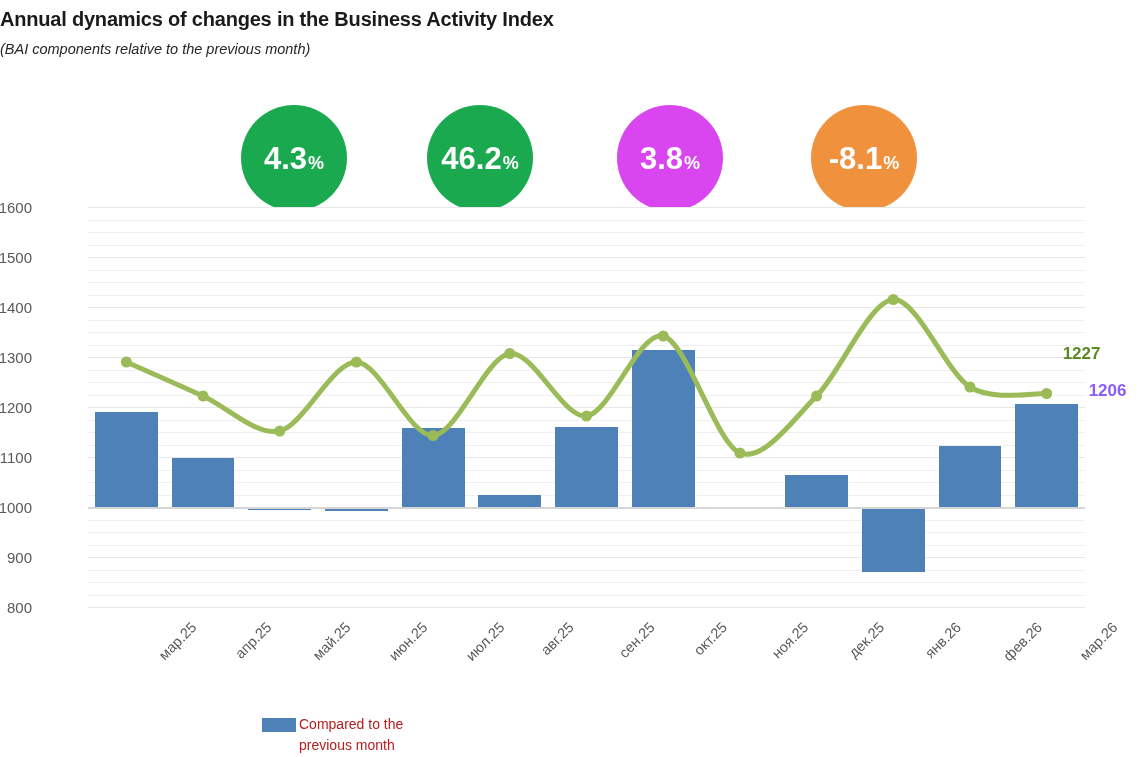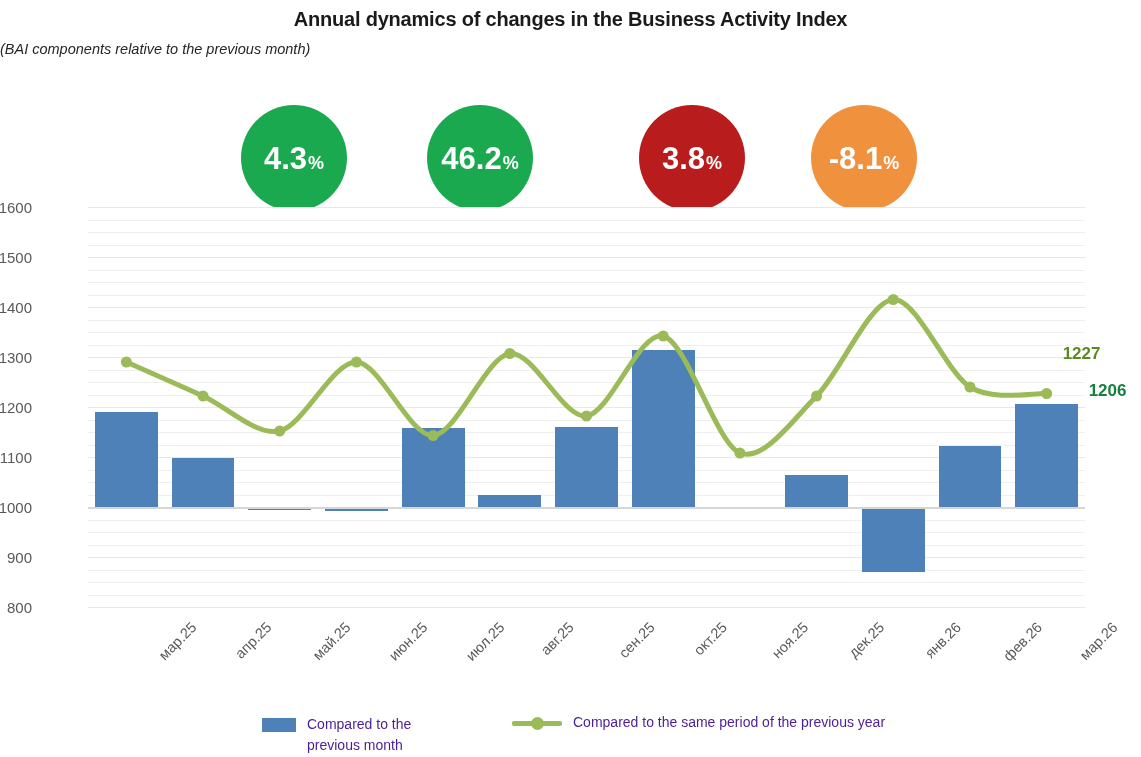--- a/index.html
+++ b/index.html
@@ -5,21 +5,21 @@
   html,body{margin:0;padding:0;}
   body{
     width:1141px;height:757px;background:#ffffff;
     font-family:"Liberation Sans", sans-serif;
     color:#404040;overflow:hidden;position:relative;
   }
   #root{position:absolute;inset:0;}
 
   
   .title{
-    position:absolute;left:0;right:0;top:8px;text-align:center;
+    position:absolute;left:0;right:0;top:8px;text-align:left;
     font-size:20px;font-weight:bold;color:#1a1a1a;letter-spacing:-0.2px;
   }
   .subtitle{
     position:absolute;left:0;right:0;top:41px;text-align:left;
     font-size:14.5px;font-style:italic;color:#262626;
   }
 
   
   .kpi{position:absolute;width:106px;height:106px;border-radius:50%;
        display:flex;align-items:center;justify-content:center;}
@@ -55,40 +55,40 @@
     transform-origin:right top;transform:rotate(-45deg);text-align:right;
   }
 
   
   .legend{position:absolute;left:0;top:706px;width:1141px;height:52px;}
   .lg-item{position:absolute;display:flex;align-items:flex-start;}
   .lg-swatch{width:34px;height:14px;background:#4e81b8;margin-top:4px;flex:none;}
   .lg-line{width:50px;height:20px;position:relative;margin-top:1px;flex:none;}
   .lg-line .bar-h{position:absolute;left:0;top:8px;width:50px;height:5px;background:#9bbb59;border-radius:2px;}
   .lg-line .dot{position:absolute;left:19px;top:4px;width:13px;height:13px;border-radius:50%;background:#9bbb59;}
-  .lg-text{font-size:14px;color:#4c1d95;line-height:1.5;margin-left:11px;}
+  .lg-text{font-size:14px;color:#b91c1c;line-height:1.5;margin-left:3px;}
 </style>
 </head>
 <body>
 
 <div id="root">
 
   <div class="title">Annual dynamics of changes in the Business Activity Index</div>
   <div class="subtitle">(BAI components relative to the previous month)</div>
 
   <div id="kpi-layer">
       <div class="kpi" style="left: 241px; top: 105px; background: rgb(26, 169, 79);">
         <span class="val">4.3<span class="pct">%</span></span>
       </div>
       <div class="kpi-label" style="left: 199px; top: 234px;">Interbank transactions component</div>
       <div class="kpi" style="left: 427px; top: 105px; background: rgb(26, 169, 79);">
         <span class="val">46.2<span class="pct">%</span></span>
       </div>
       <div class="kpi-label" style="left: 385px; top: 234px;">Commodity exchange component</div>
-      <div class="kpi" style="left: 639px; top: 105px; background: #b91c1c;">
+      <div class="kpi" style="left: 617px; top: 105px; background: #d946ef;">
         <span class="val">3.8<span class="pct">%</span></span>
       </div>
       <div class="kpi-label" style="left: 575px; top: 234px;">Economic entities component</div>
       <div class="kpi" style="left: 811px; top: 105px; background: rgb(240, 145, 62);">
         <span class="val">-8.1<span class="pct">%</span></span>
       </div>
       <div class="kpi-label" style="left: 769px; top: 234px;">Trademark component</div>
     </div>
 
   <div class="plot" id="plot">
@@ -166,21 +166,21 @@
         <circle cx="498.50000000000006" cy="209" r="5.5" fill="#9bbb59"></circle>
         <circle cx="575.1923076923076" cy="129" r="5.5" fill="#9bbb59"></circle>
         <circle cx="651.8846153846154" cy="246" r="5.5" fill="#9bbb59"></circle>
         <circle cx="728.5769230769231" cy="189" r="5.5" fill="#9bbb59"></circle>
         <circle cx="805.2692307692307" cy="92.5" r="5.5" fill="#9bbb59"></circle>
         <circle cx="881.9615384615385" cy="179.99999999999997" r="5.5" fill="#9bbb59"></circle>
         <circle cx="958.6538461538462" cy="186.50000000000003" r="5.5" fill="#9bbb59"></circle>
       </svg>
     <div id="annot-layer">
         <div class="dlabel" style="left: 948.654px; top: 136.5px; color: rgb(91, 138, 32);">1227</div>
-        <div class="dlabel" style="left: 974.654px; top: 173.5px; color: #15803d;">1206</div>
+        <div class="dlabel" style="left: 974.654px; top: 173.5px; color: #8b5cf6;">1206</div>
       </div>
   </div>
 
   <div id="xtick-layer">
       <div class="xtick" style="left: 142.346px; top: 619px;">мар.25</div>
       <div class="xtick" style="left: 219.038px; top: 619px;">апр.25</div>
       <div class="xtick" style="left: 295.731px; top: 619px;">май.25</div>
       <div class="xtick" style="left: 372.423px; top: 619px;">июн.25</div>
       <div class="xtick" style="left: 449.115px; top: 619px;">июл.25</div>
       <div class="xtick" style="left: 525.808px; top: 619px;">авг.25</div>
@@ -191,22 +191,15 @@
       <div class="xtick" style="left: 909.269px; top: 619px;">янв.26</div>
       <div class="xtick" style="left: 985.962px; top: 619px;">фев.26</div>
       <div class="xtick" style="left: 1062.65px; top: 619px;">мар.26</div>
     </div>
 
   <div class="legend">
     <div class="lg-item" id="lg1" style="left:262px;top:8px;">
       <span class="lg-swatch"></span>
       <span class="lg-text" style="width:150px;">Compared to the previous month</span>
     </div>
-    <div class="lg-item" id="lg2" style="left:512px;top:6px;">
-      <span class="lg-line">
-        <span class="bar-h"></span>
-          <span class="dot"></span>
-      </span>
-      <span class="lg-text" style="width:350px;">Compared to the same period of the previous year</span>
-    </div>
   </div>
 
 </div>
 
 </body></html>

